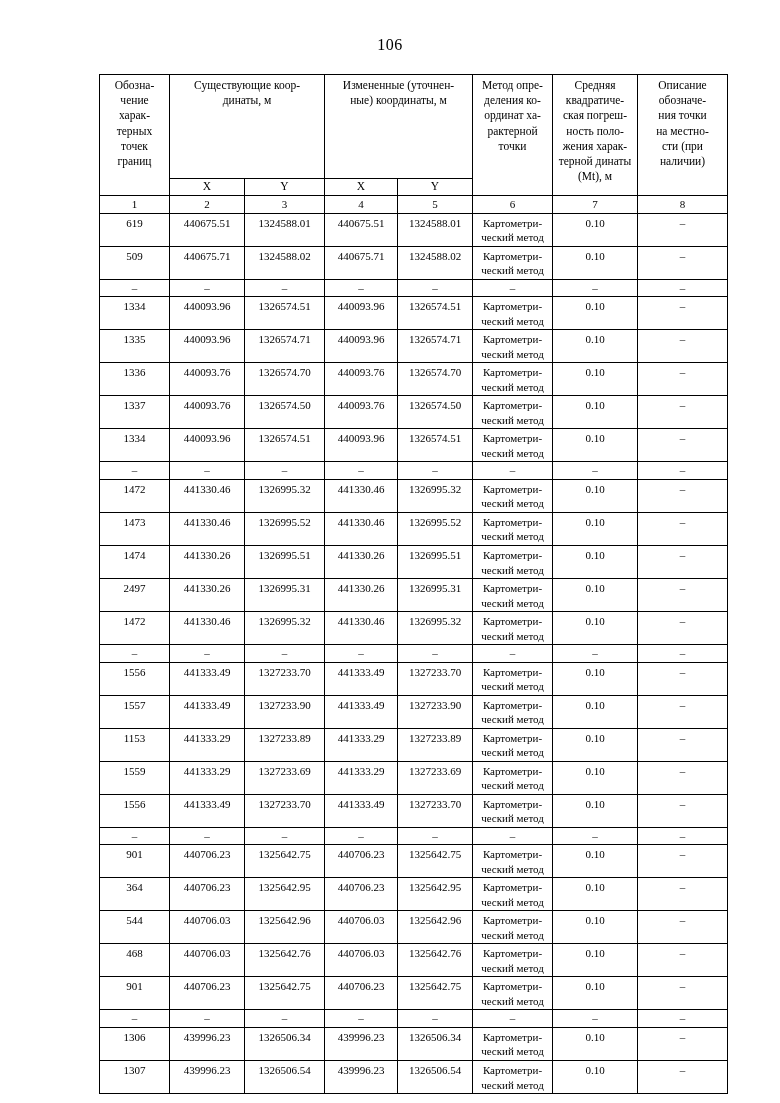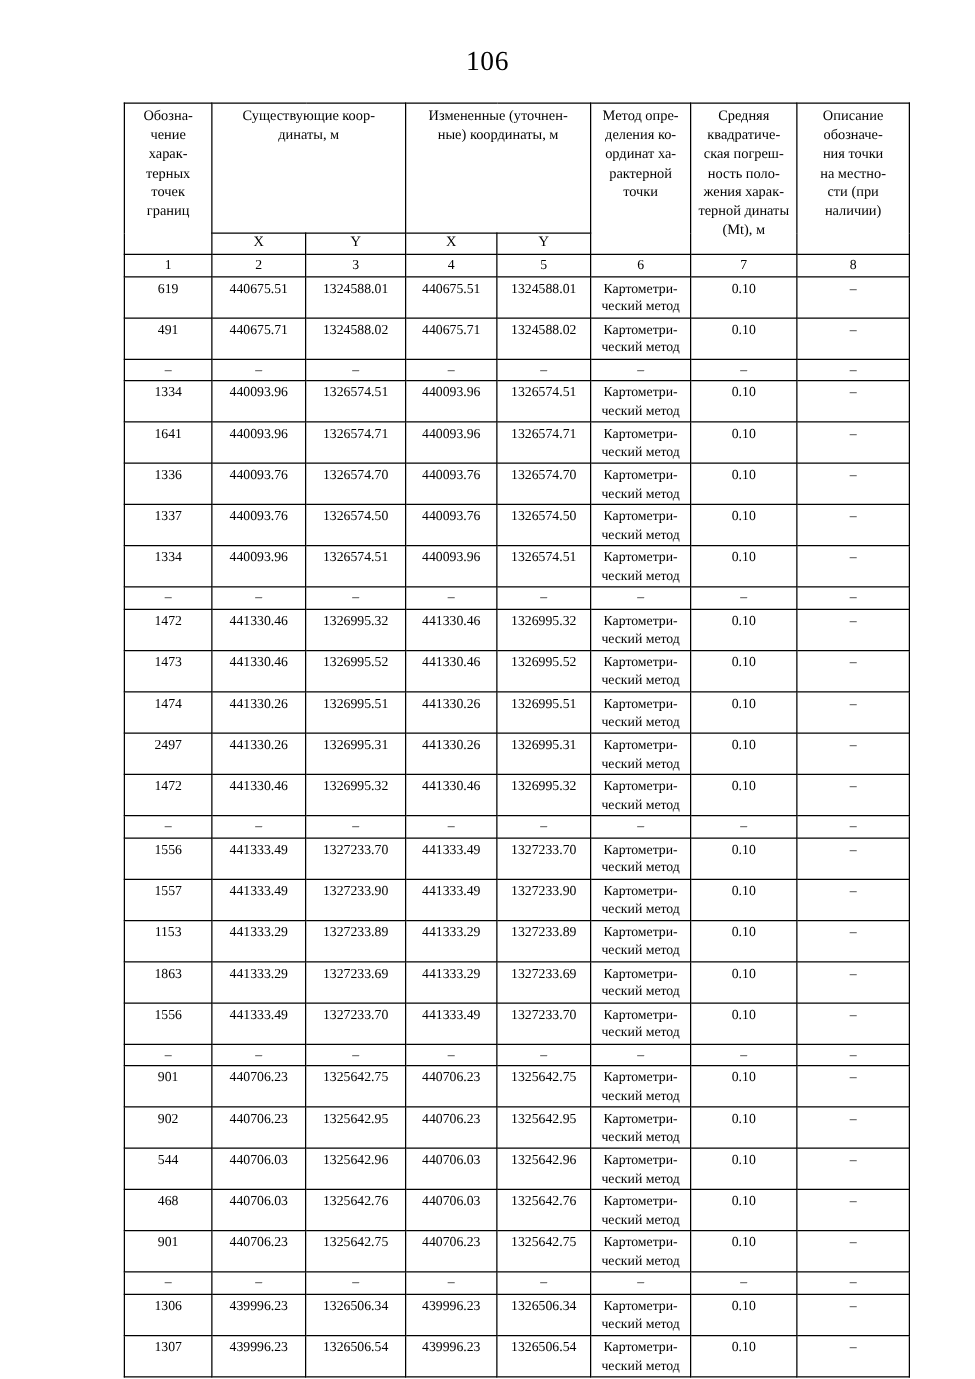--- a/index.html
+++ b/index.html
@@ -11,21 +11,21 @@
     width: 780px;
     height: 1103px;
     font-family: "Liberation Serif", "DejaVu Serif", serif;
     color: #000;
     position: relative;
   }
   .page-number {
     padding-top: 36px;
     width: 780px;
     text-align: center;
-    font-size: 22px;
+    font-size: 16px;
     letter-spacing: 0.5px;
   }
   .table-wrap {
     margin: 20px 0 0 99px;
   }
   table.coords {
     border-collapse: collapse;
     table-layout: fixed;
     width: 628px;
     border: 1.5px solid #000;
@@ -128,21 +128,21 @@
             <td>440675.51</td>
             <td>1324588.01</td>
             <td>440675.51</td>
             <td>1324588.01</td>
             <td>Картометри-
 ческий метод</td>
             <td>0.10</td>
             <td>–</td>
           </tr>
           <tr class="data">
-            <td>491</td>
+            <td>509</td>
             <td>440675.71</td>
             <td>1324588.02</td>
             <td>440675.71</td>
             <td>1324588.02</td>
             <td>Картометри-
 ческий метод</td>
             <td>0.10</td>
             <td>–</td>
           </tr>
           <tr class="spacer">
@@ -160,21 +160,21 @@
             <td>440093.96</td>
             <td>1326574.51</td>
             <td>440093.96</td>
             <td>1326574.51</td>
             <td>Картометри-
 ческий метод</td>
             <td>0.10</td>
             <td>–</td>
           </tr>
           <tr class="data">
-            <td>1641</td>
+            <td>1335</td>
             <td>440093.96</td>
             <td>1326574.71</td>
             <td>440093.96</td>
             <td>1326574.71</td>
             <td>Картометри-
 ческий метод</td>
             <td>0.10</td>
             <td>–</td>
           </tr>
           <tr class="data">
@@ -312,21 +312,21 @@
             <td>441333.29</td>
             <td>1327233.89</td>
             <td>441333.29</td>
             <td>1327233.89</td>
             <td>Картометри-
 ческий метод</td>
             <td>0.10</td>
             <td>–</td>
           </tr>
           <tr class="data">
-            <td>1863</td>
+            <td>1559</td>
             <td>441333.29</td>
             <td>1327233.69</td>
             <td>441333.29</td>
             <td>1327233.69</td>
             <td>Картометри-
 ческий метод</td>
             <td>0.10</td>
             <td>–</td>
           </tr>
           <tr class="data">
@@ -355,21 +355,21 @@
             <td>440706.23</td>
             <td>1325642.75</td>
             <td>440706.23</td>
             <td>1325642.75</td>
             <td>Картометри-
 ческий метод</td>
             <td>0.10</td>
             <td>–</td>
           </tr>
           <tr class="data">
-            <td>902</td>
+            <td>364</td>
             <td>440706.23</td>
             <td>1325642.95</td>
             <td>440706.23</td>
             <td>1325642.95</td>
             <td>Картометри-
 ческий метод</td>
             <td>0.10</td>
             <td>–</td>
           </tr>
           <tr class="data">

